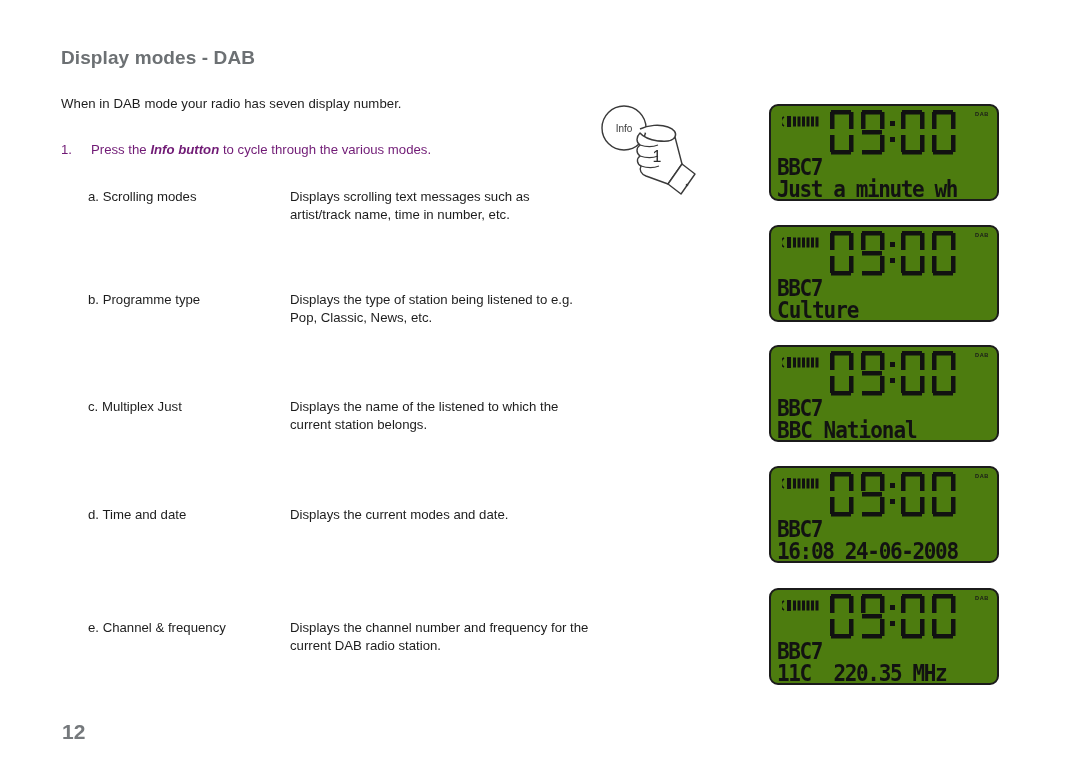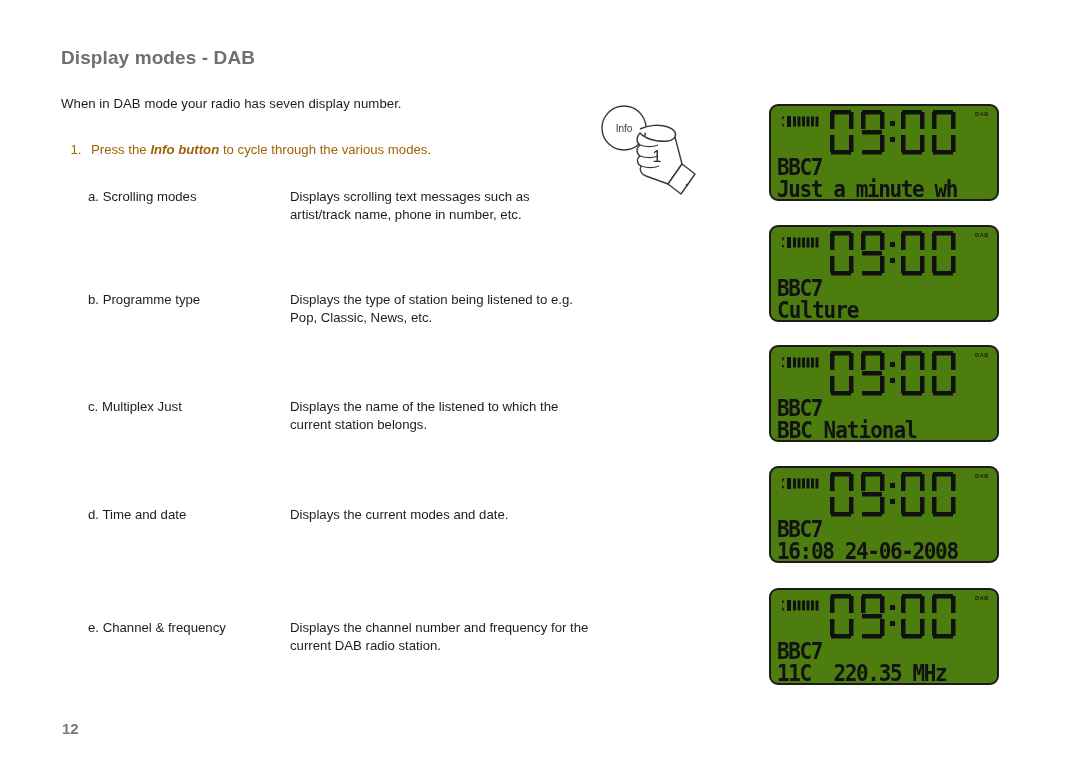--- a/index.html
+++ b/index.html
@@ -30,22 +30,21 @@
     left: 61px; top: 96px;
     font-size: 13.2px;
     color: #1d1d1d;
     letter-spacing: 0.05px;
   }
 
   .step-row {
     position: absolute;
     left: 61px; top: 142px;
     font-size: 13.2px;
-    color: #a16207;
-    text-align: center;
+    color: #701a75;
   }
   .step-num {
     display: inline-block;
     width: 30px;
   }
   .step-text strong { font-weight: bold; font-style: italic; }
 
   
   .opt {
     position: absolute;
@@ -67,21 +66,21 @@
 
   #opt-a { left: 88px; top: 188px; width: 470px; }
   #opt-b { left: 88px; top: 291px; width: 470px; }
   #opt-c { left: 88px; top: 398px; width: 470px; }
   #opt-d { left: 88px; top: 506px; width: 470px; }
   #opt-e { left: 88px; top: 619px; width: 470px; }
 
   .page-number {
     position: absolute;
     left: 62px; top: 720px;
-    font-size: 15px;
+    font-size: 21px;
     font-weight: bold;
     color: #75797c;
   }
 
   
   .hand-graphic {
     position: absolute;
     left: 596px; top: 100px;
     width: 112px; height: 96px;
   }
@@ -165,21 +164,21 @@
 <div class="page-title">Display modes - DAB</div>
 
 <div class="intro-line">When in DAB mode your radio has seven display number.</div>
 
 <div class="step-row">
   <span class="step-num">1.</span><span class="step-text"><span>Press the </span><strong>Info button</strong><span> to cycle through the various modes.</span></span>
 </div>
 
 <div class="opt" id="opt-a">
   <div class="opt-label">a. Scrolling modes</div>
-  <div class="opt-desc">Displays scrolling text messages such as artist/track name, phone in number, etc.</div>
+  <div class="opt-desc">Displays scrolling text messages such as artist/track name, time in number, etc.</div>
 </div>
 
 <div class="opt" id="opt-b">
   <div class="opt-label">b. Programme type</div>
   <div class="opt-desc">Displays the type of station being listened to e.g. Pop, Classic, News, etc.</div>
 </div>
 
 <div class="opt" id="opt-c">
   <div class="opt-label">c. Multiplex Just</div>
   <div class="opt-desc">Displays the name of the listened to which the current station belongs.</div>

